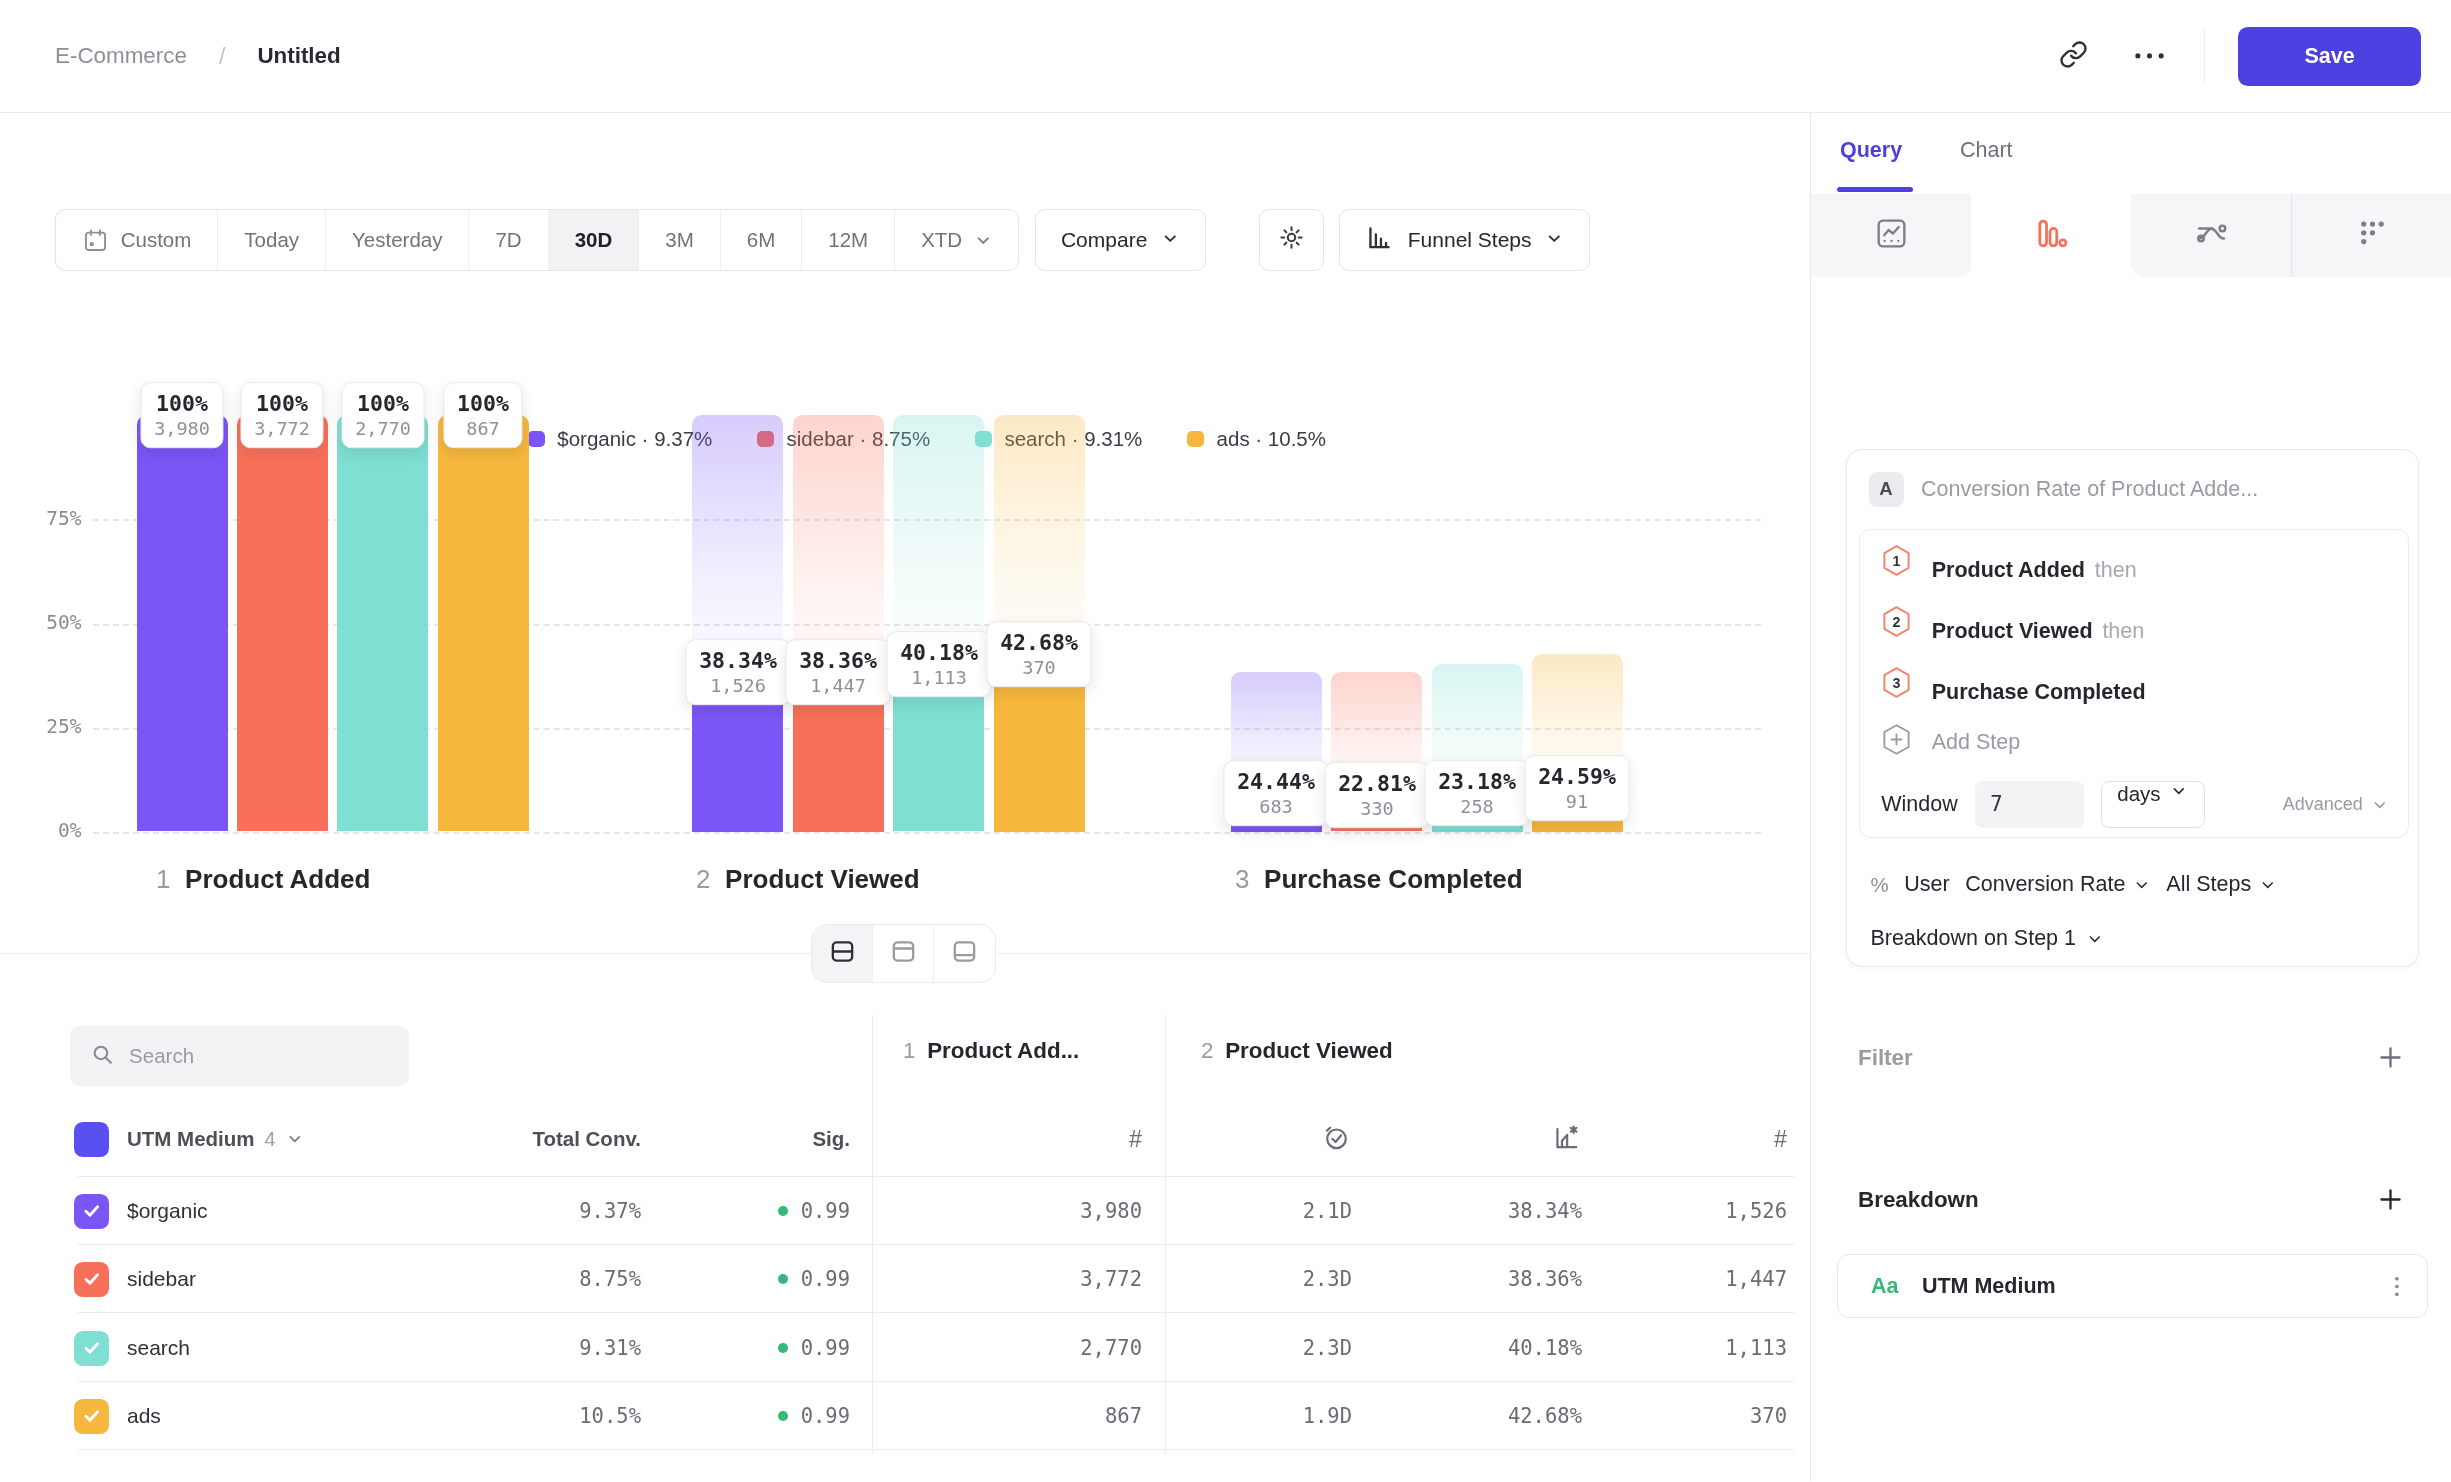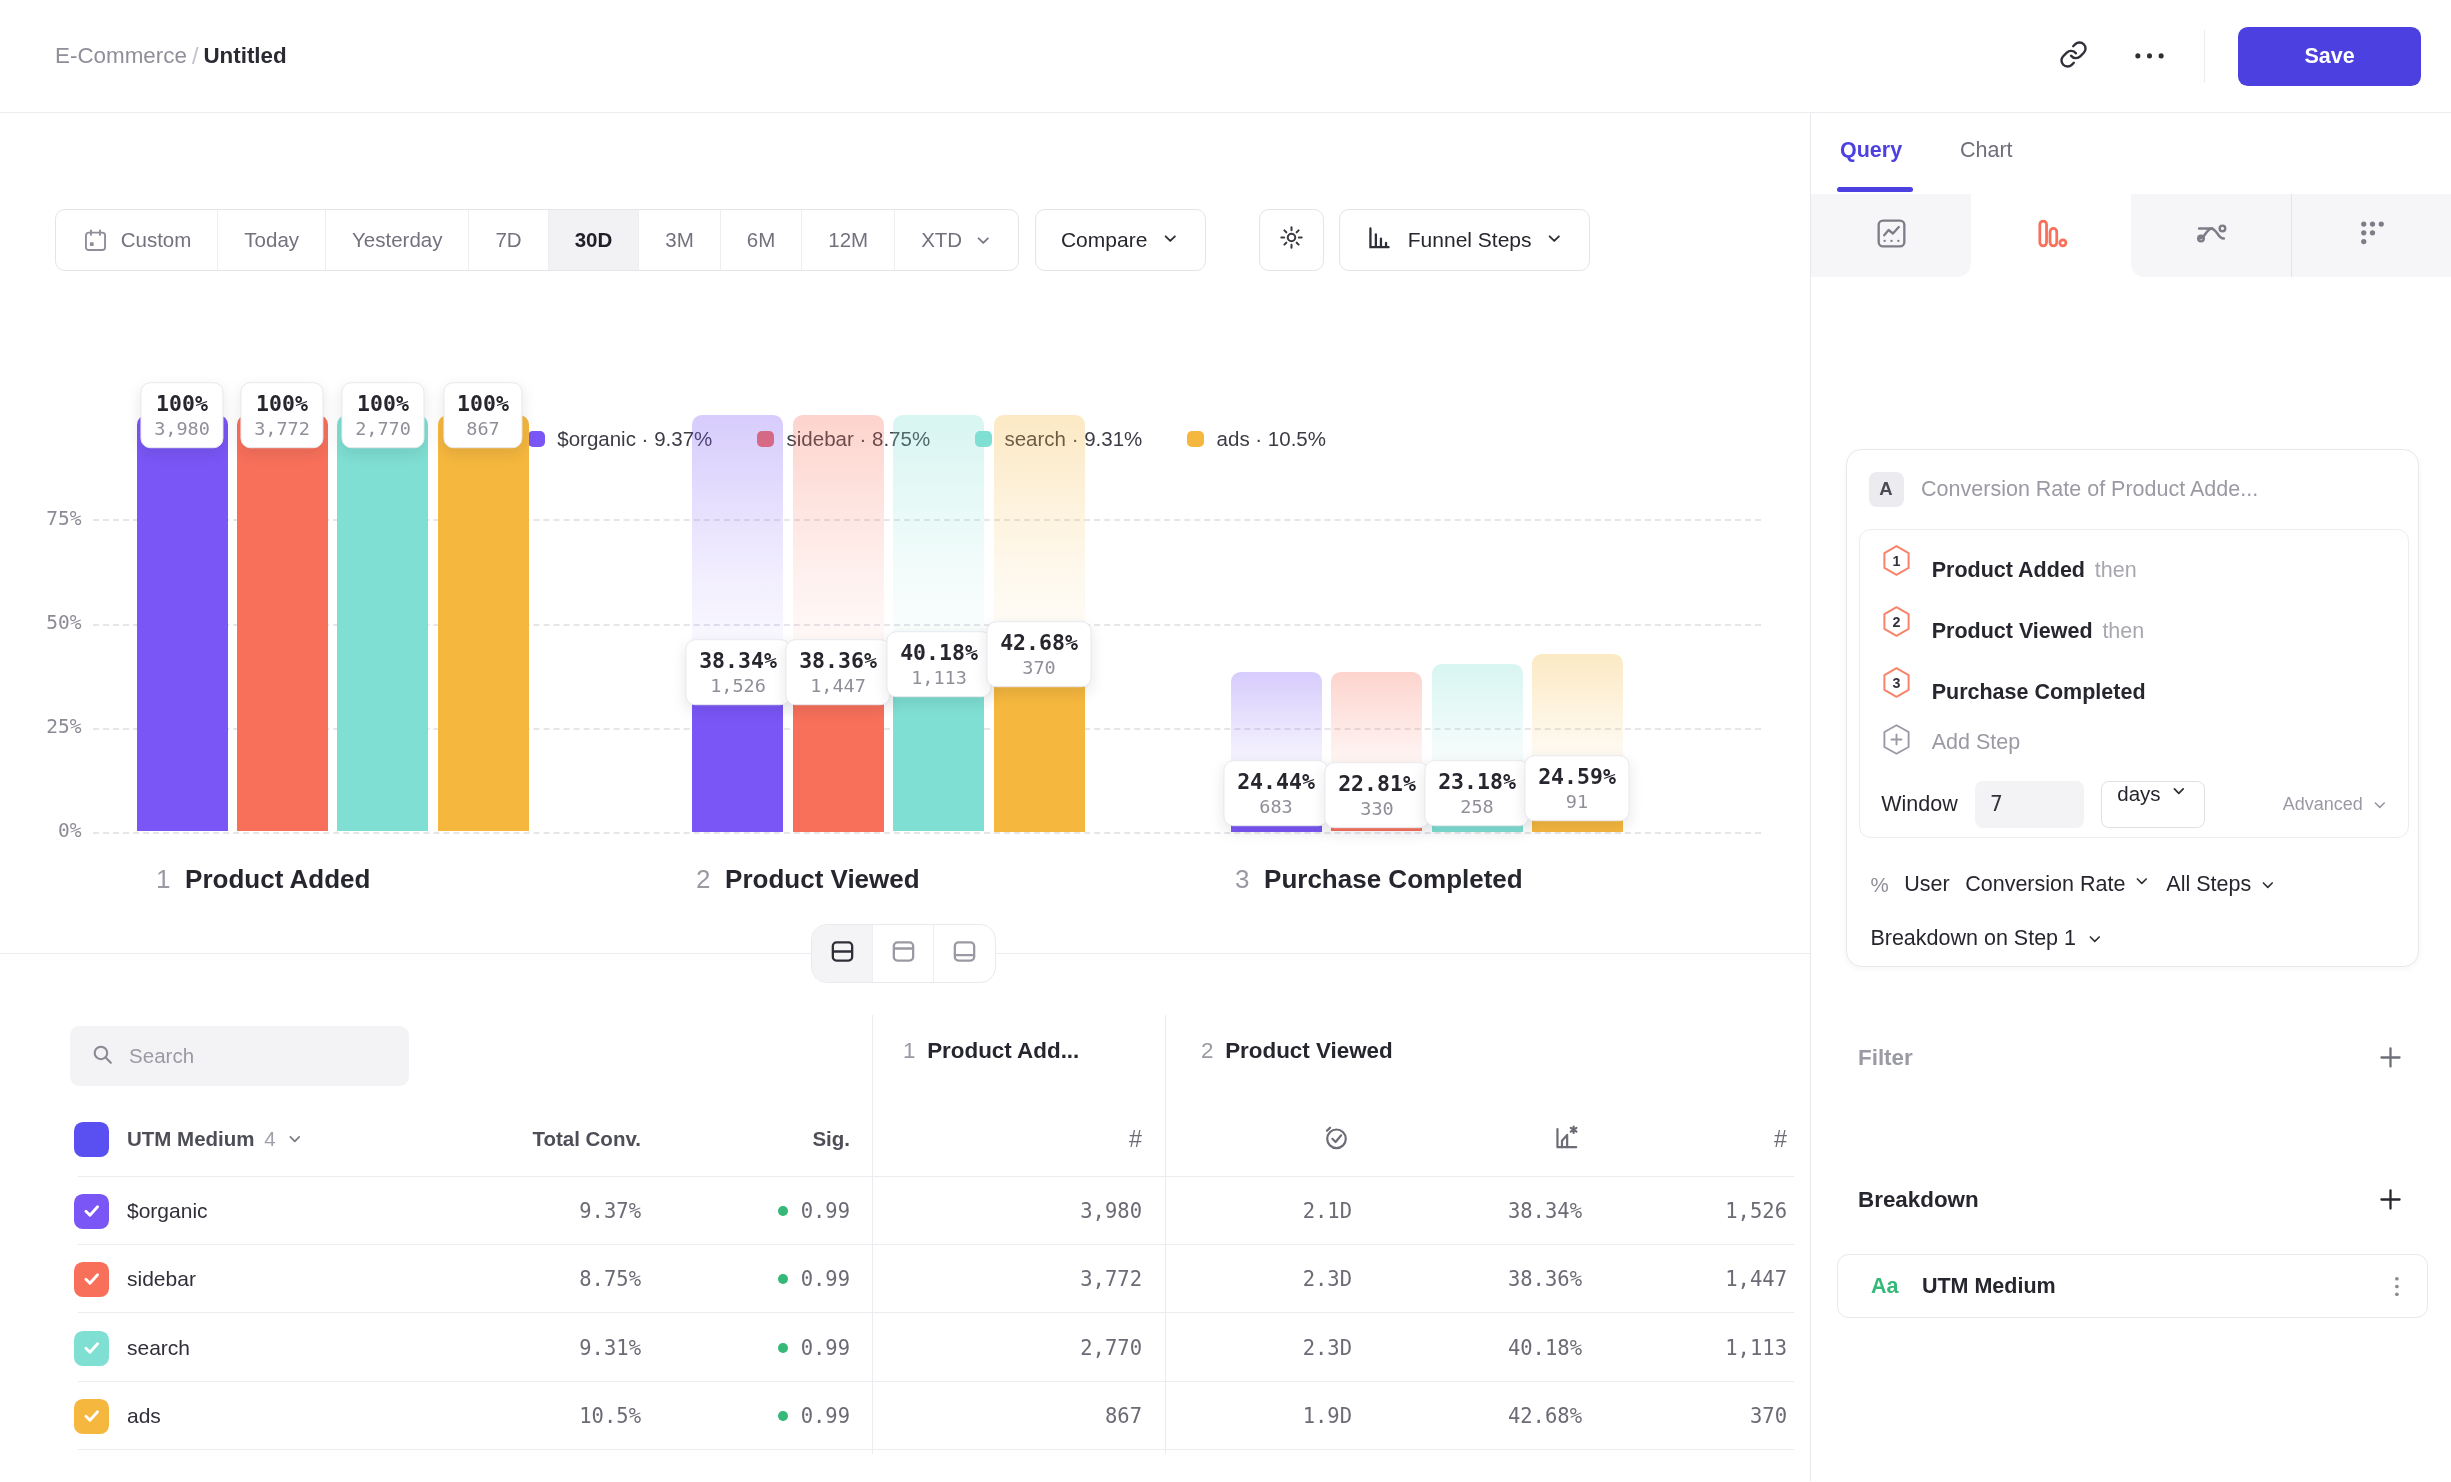--- a/index.html
+++ b/index.html
@@ -3,21 +3,21 @@
 <meta charset="utf-8">
 <style>
   * { box-sizing: border-box; margin: 0; padding: 0; }
   html,body { width:2452px; height:1482px; overflow:hidden; background:#fff;
     font-family:"Liberation Sans", sans-serif; color:#32323b; }
   .mono { font-family:"DejaVu Sans Mono", monospace; }
 
   
   .topbar { height:113px; border-bottom:1px solid #ececf0; display:flex; align-items:center;
     padding:0 31px 0 55px; }
-  .crumbs { display:flex; align-items:center; gap:5px; font-size:22.4px; }
+  .crumbs { display:flex; align-items:center; gap:32px; font-size:22.4px; }
   .crumb-proj { color:#8f8f99; }
   .crumb-sep  { color:#c2c2ca; font-size:23.4px; }
   .crumb-title{ color:#2a2a33; font-weight:700; }
   .top-right { margin-left:auto; display:flex; align-items:center; gap:33px; }
   .icon-btn { width:43px; height:43px; display:flex; align-items:center; justify-content:center; cursor:pointer; }
   .top-div { width:1px; height:53px; background:#ececf0; }
   .save-btn { width:183px; height:59px; background:#4C40E0; border:none; border-radius:9.8px;
     color:#fff; font-size:21.5px; font-weight:700; font-family:inherit; cursor:pointer; }
 
   .layout { display:flex; height:1368px; }
@@ -653,21 +653,21 @@
             <span>Advanced</span>
             <svg width="17.6" height="17.6" viewBox="0 0 24 24" fill="none" stroke="#9a9aa4" stroke-width="2.2" stroke-linecap="round" stroke-linejoin="round">
                 <polyline points="6 9.5 12 15.5 18 9.5"></polyline>
               </svg>
           </span>
         </div>
       </div>
       <div class="measure">
         <span class="m-pct">%</span>
         <span class="m-dark">User</span>
-        <span class="m-dark" style="display:flex;gap:7.8px">
+        <span class="m-dark" style="display:flex;align-items:center;gap:7.8px">
           <span>Conversion Rate</span>
           <svg width="17.6" height="17.6" viewBox="0 0 24 24" fill="none" stroke="#2f2f38" stroke-width="2.2" stroke-linecap="round" stroke-linejoin="round">
               <polyline points="6 9.5 12 15.5 18 9.5"></polyline>
             </svg>
         </span>
         <span class="m-dark" style="display:flex;align-items:center;gap:7.8px">
           <span>All Steps</span>
           <svg width="17.6" height="17.6" viewBox="0 0 24 24" fill="none" stroke="#2f2f38" stroke-width="2.2" stroke-linecap="round" stroke-linejoin="round">
               <polyline points="6 9.5 12 15.5 18 9.5"></polyline>
             </svg>

